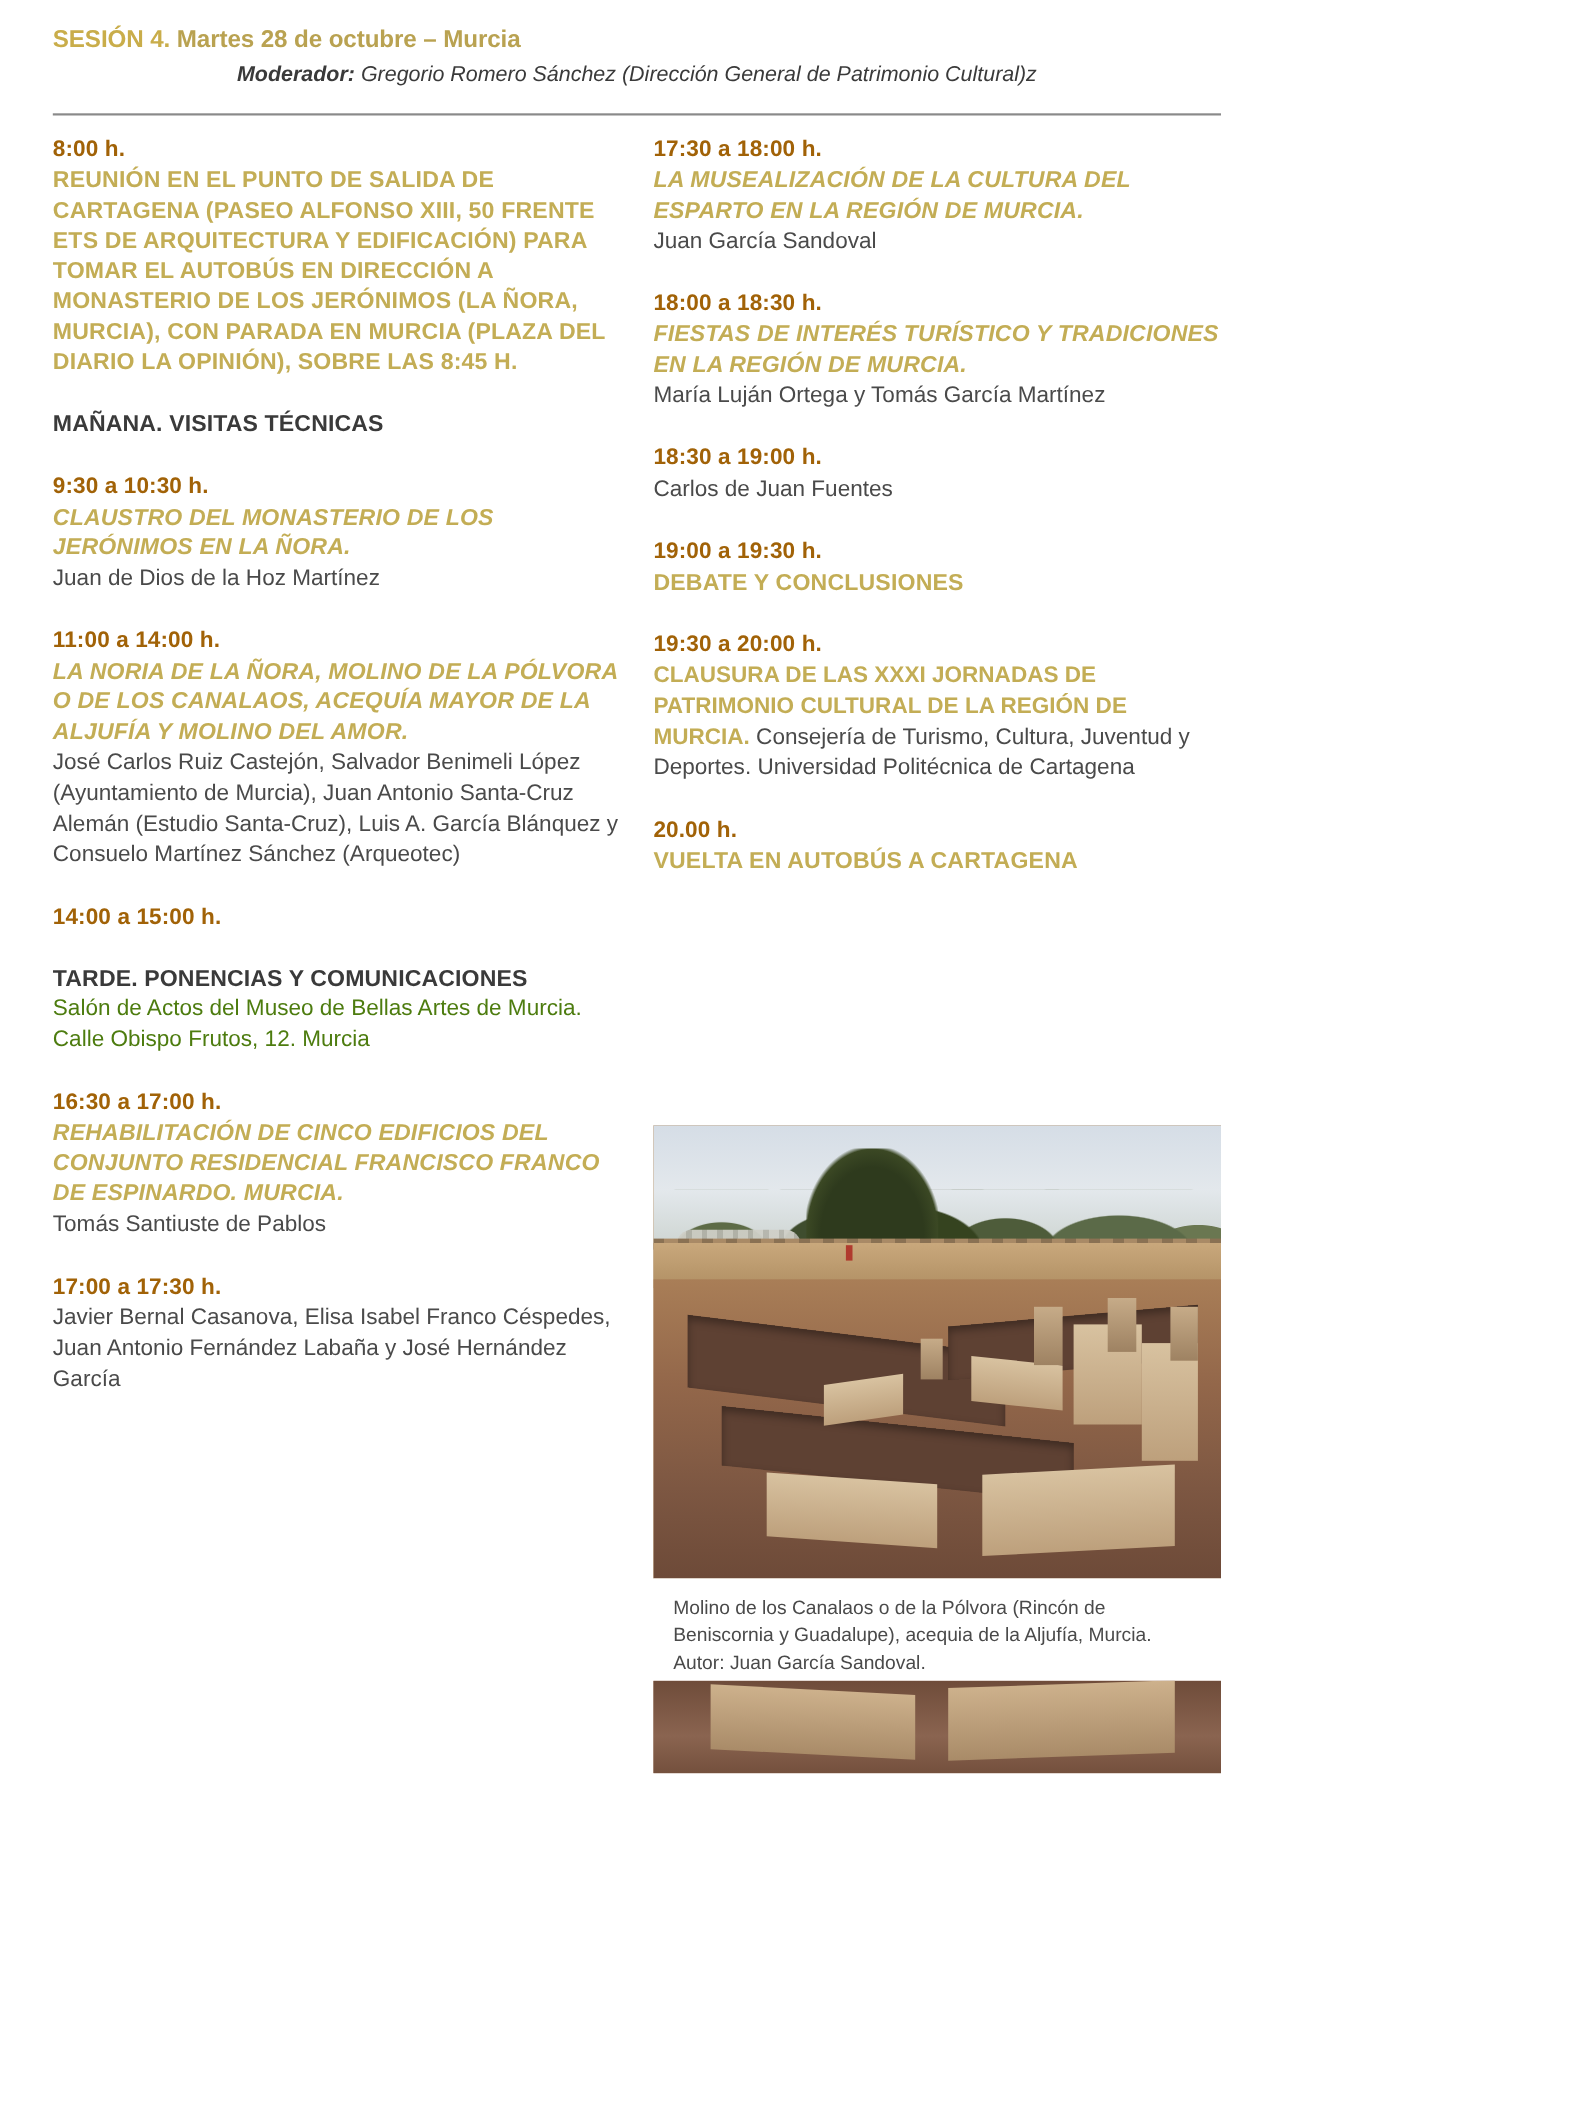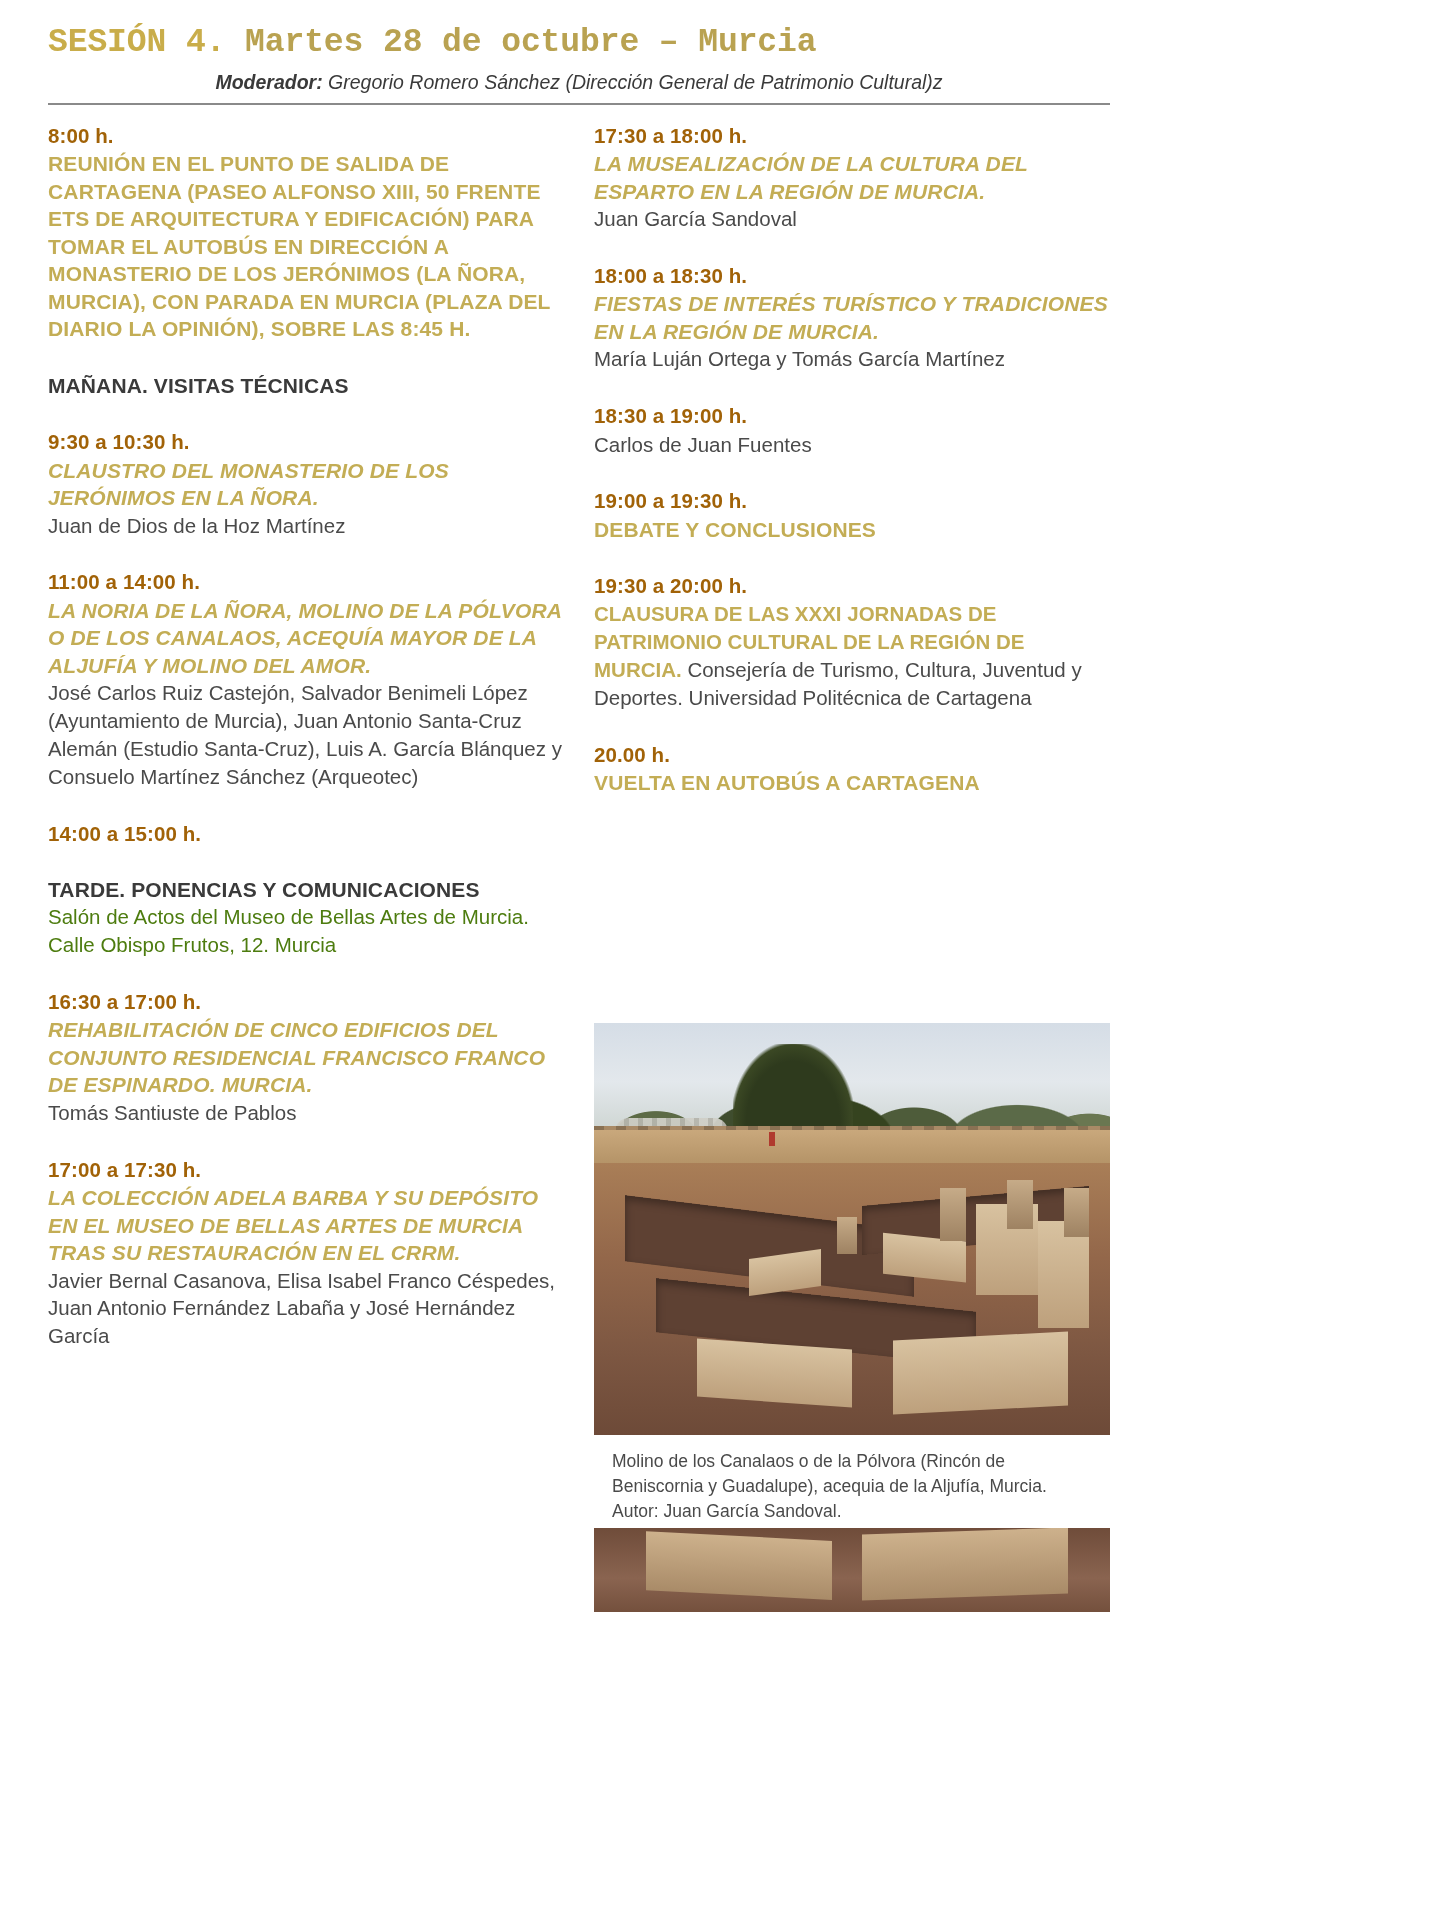--- a/index.html
+++ b/index.html
@@ -25,27 +25,26 @@
   }
 
   
   .header {
     position: absolute;
     left: 48px;
     top: 22px;
     width: 1062px;
   }
   .session-title {
-    font-size: 33px;
+    font-size: 22px;
     line-height: 1.28;
     font-weight: bold;
     color: #c9ad4a;
     letter-spacing: -0.1px;
     margin: 0;
-    font-family: Liberation Mono, monospace;
   }
   .session-title .sess-num {
     color: #c9ad4a;
   }
   .session-title .sess-rest {
     color: #b9a251;
   }
   .moderator {
     margin: 6px 0 0 0;
     font-size: 19.5px;
@@ -319,21 +318,20 @@
     </div>
 
     <div class="entry">
       <p class="time">16:30 a 17:00 h.</p>
       <p class="title-caps">REHABILITACIÓN DE CINCO EDIFICIOS DEL CONJUNTO RESIDENCIAL FRANCISCO FRANCO DE ESPINARDO. MURCIA.</p>
       <p class="authors">Tomás Santiuste de Pablos</p>
     </div>
 
     <div class="entry">
       <p class="time">17:00 a 17:30 h.</p>
-      <p class="title-caps">LA COLECCIÓN ADELA BARBA Y SU DEPÓSITO EN EL MUSEO DE BELLAS ARTES DE MURCIA TRAS SU RESTAURACIÓN EN EL CRRM.</p>
       <p class="authors">Javier Bernal Casanova, Elisa Isabel Franco Céspedes, Juan Antonio Fernández Labaña y José Hernández García</p>
     </div>
 
   </div>
 
   <div class="col col-right">
 
     <div class="entry">
       <p class="time">17:30 a 18:00 h.</p>
       <p class="title-caps">LA MUSEALIZACIÓN DE LA CULTURA DEL ESPARTO EN LA REGIÓN DE MURCIA.</p>

